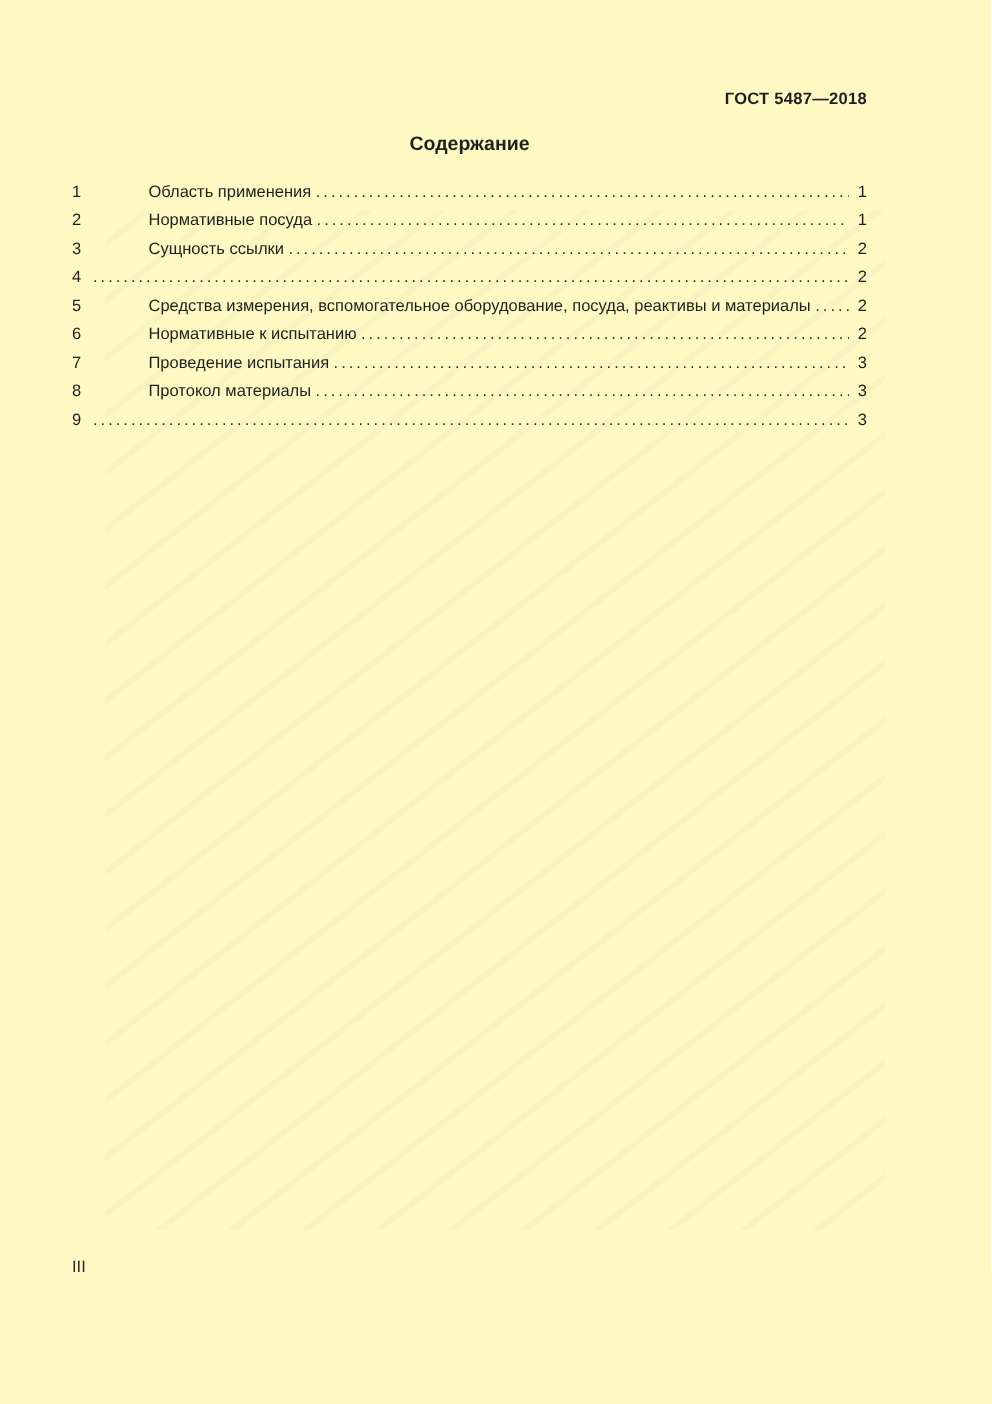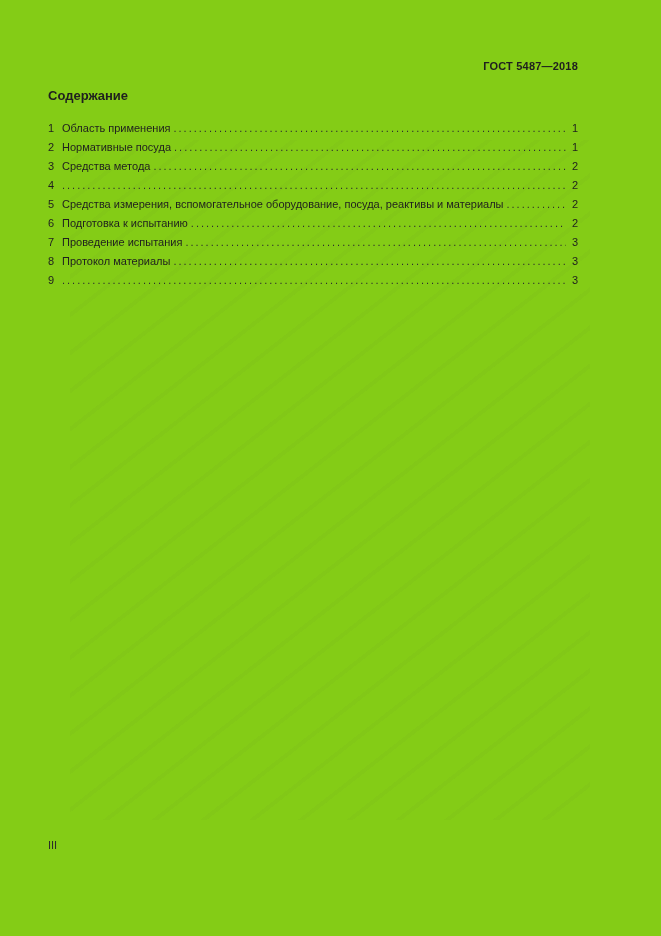--- a/index.html
+++ b/index.html
@@ -11,21 +11,21 @@
     width: 661px;
     height: 936px;
     position: relative;
     font-family: "Liberation Sans", sans-serif;
     color: #1f1f1f;
     overflow: hidden;
   }
   .page {
     position: absolute;
     inset: 0;
-    background: #84cc16;
+    background: #fef9c3;
     padding-left: 31px;
   }
   
   .watermark {
     position: absolute;
     left: 70px;
     top: 140px;
     width: 520px;
     height: 680px;
     background: repeating-linear-gradient(
@@ -47,20 +47,21 @@
     font-weight: bold;
     font-size: 11px;
     letter-spacing: 0.2px;
   }
   .title {
     position: absolute;
     top: 88px;
     left: 48px;
     width: 530px;
     margin: 0;
+    text-align: center;
     font-weight: bold;
     font-size: 13px;
   }
   .toc {
     position: absolute;
     top: 119px;
     left: 48px;
     width: 530px;
   }
   .toc-row {
@@ -71,20 +72,21 @@
     line-height: 19px;
     white-space: nowrap;
   }
   .toc-num {
     flex: none;
     width: 14px;
   }
   .toc-label {
     flex: none;
     padding-right: 3px;
+    margin-left: 37px;
   }
   .toc-dots {
     flex: 1 1 auto;
     overflow: hidden;
     white-space: nowrap;
     color: #2e2e2e;
     letter-spacing: 2px;
     font-size: 11px;
     margin-right: 2px;
   }
@@ -127,41 +129,41 @@
 
     <div class="toc-row">
       <span class="toc-num">2</span>
       <span class="toc-label">Нормативные посуда</span>
       <span class="toc-dots"></span>
       <span class="toc-page">1</span>
     </div>
 
     <div class="toc-row">
       <span class="toc-num">3</span>
-      <span class="toc-label">Средства метода</span>
+      <span class="toc-label">Сущность ссылки</span>
       <span class="toc-dots"></span>
       <span class="toc-page">2</span>
     </div>
 
     <div class="toc-row">
       <span class="toc-num">4</span>
       <span class="toc-dots"></span>
       <span class="toc-page">2</span>
     </div>
 
     <div class="toc-row">
       <span class="toc-num">5</span>
       <span class="toc-label">Средства измерения, вспомогательное оборудование, посуда, реактивы и материалы</span>
       <span class="toc-dots"></span>
       <span class="toc-page">2</span>
     </div>
 
     <div class="toc-row">
       <span class="toc-num">6</span>
-      <span class="toc-label">Подготовка к испытанию</span>
+      <span class="toc-label">Нормативные к испытанию</span>
       <span class="toc-dots"></span>
       <span class="toc-page">2</span>
     </div>
 
     <div class="toc-row">
       <span class="toc-num">7</span>
       <span class="toc-label">Проведение испытания</span>
       <span class="toc-dots"></span>
       <span class="toc-page">3</span>
     </div>

